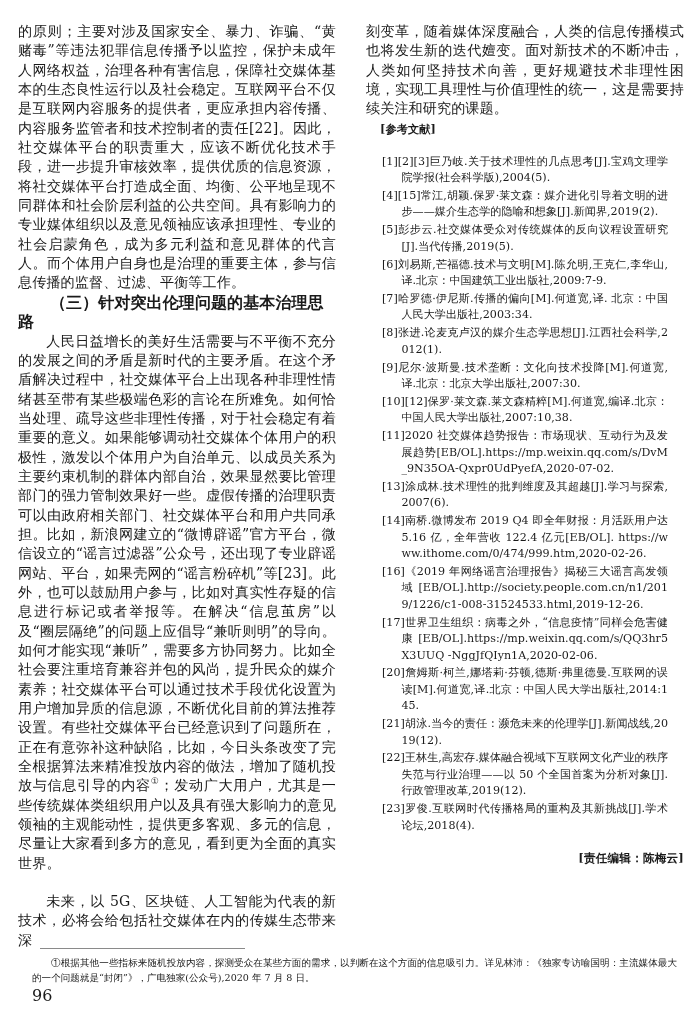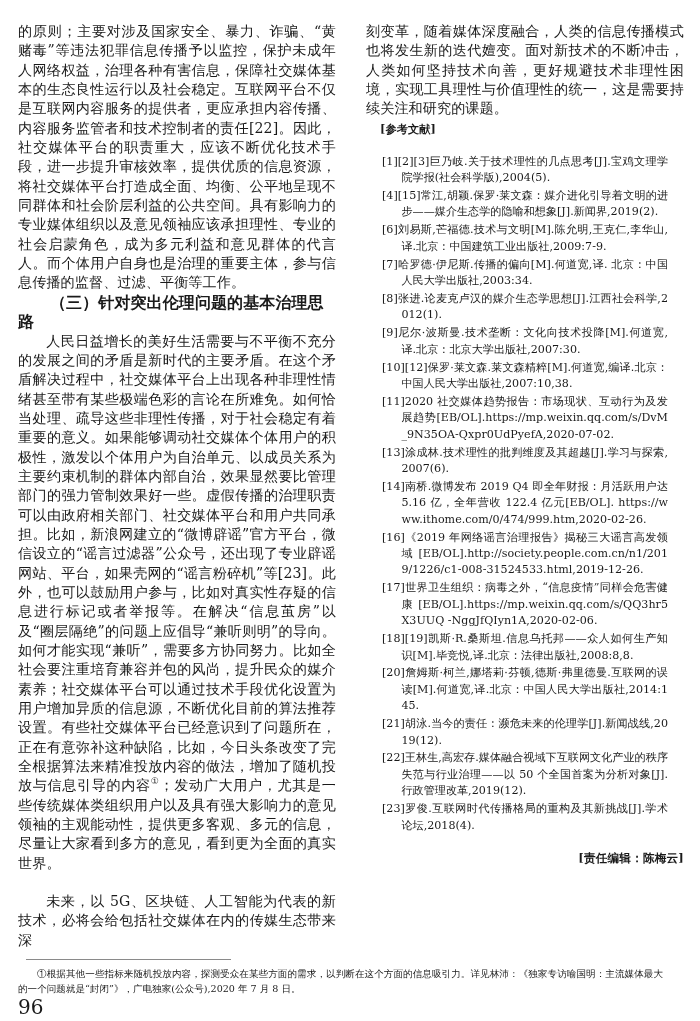--- a/index.html
+++ b/index.html
@@ -92,44 +92,44 @@
     text-align: right;
     font-size: 11.6px;
     font-weight: bold;
     line-height: 17px;
     margin-top: 11px;
     letter-spacing: 0.2px;
   }
   
   .footnote-area {
     position: absolute;
-    left: 4px;
+    left: 18px;
     bottom: 0;
     width: 664px;
   }
   .footnote-rule {
     width: 205px;
     height: 0;
     border-top: 0.9px solid #8a8a8a;
     margin: 0 0 6px 22px;
   }
   .footnote-text {
     font-size: 9.55px;
     line-height: 15.2px;
     text-align: justify;
     text-justify: inter-ideograph;
     text-indent: 2em;
     margin: 0 0 0 14px;
     width: 645px;
     letter-spacing: 0.02px;
   }
   .page-number {
-    font-size: 20px;
+    font-size: 16px;
     line-height: 18px;
-    margin: 2px 0 5px 14px;
+    margin: 2px 0 16px 14px;
     font-family: "DejaVu Serif", "Liberation Serif", serif;
   }
 </style>
 </head>
 <body>
 
 <div class="page">
 
   <div class="columns">
 
@@ -149,31 +149,31 @@
 
     <div class="col">
 
       <p class="para">刻变革，随着媒体深度融合，人类的信息传播模式也将发生新的迭代嬗变。面对新技术的不断冲击，人类如何坚持技术向善，更好规避技术非理性困境，实现工具理性与价值理性的统一，这是需要持续关注和研究的课题。</p>
 
       <div class="ref-heading">[参考文献]</div>
 
       <ul class="ref-list">
         <li class="ref-item">[1][2][3]巨乃岐.关于技术理性的几点思考[J].宝鸡文理学院学报(社会科学版),2004(5).</li>
         <li class="ref-item">[4][15]常江,胡颖.保罗·莱文森：媒介进化引导着文明的进步——媒介生态学的隐喻和想象[J].新闻界,2019(2).</li>
+        <li class="ref-item">[5]彭步云.社交媒体受众对传统媒体的反向议程设置研究[J].当代传播,2019(5).</li>
         <li class="ref-item">[6]刘易斯,芒福德.技术与文明[M].陈允明,王克仁,李华山,译.北京：中国建筑工业出版社,2009:7-9.</li>
         <li class="ref-item">[7]哈罗德·伊尼斯.传播的偏向[M].何道宽,译. 北京：中国人民大学出版社,2003:34.</li>
         <li class="ref-item">[8]张进.论麦克卢汉的媒介生态学思想[J].江西社会科学,2012(1).</li>
         <li class="ref-item">[9]尼尔·波斯曼.技术垄断：文化向技术投降[M].何道宽,译.北京：北京大学出版社,2007:30.</li>
         <li class="ref-item">[10][12]保罗·莱文森.莱文森精粹[M].何道宽,编译.北京：中国人民大学出版社,2007:10,38.</li>
         <li class="ref-item">[11]2020 社交媒体趋势报告：市场现状、互动行为及发展趋势[EB/OL].https://mp.weixin.qq.com/s/DvM_9N35OA-Qxpr0UdPyefA,2020-07-02.</li>
         <li class="ref-item">[13]涂成林.技术理性的批判维度及其超越[J].学习与探索,2007(6).</li>
         <li class="ref-item">[14]南桥.微博发布 2019 Q4 即全年财报：月活跃用户达 5.16 亿，全年营收 122.4 亿元[EB/OL]. https://www.ithome.com/0/474/999.htm,2020-02-26.</li>
         <li class="ref-item">[16]《2019 年网络谣言治理报告》揭秘三大谣言高发领域[EB/OL].http://society.people.com.cn/n1/2019/1226/c1-008-31524533.html,2019-12-26.</li>
         <li class="ref-item">[17]世界卫生组织：病毒之外，“信息疫情”同样会危害健康[EB/OL].https://mp.weixin.qq.com/s/QQ3hr5X3UUQ -NggJfQIyn1A,2020-02-06.</li>
-        <li class="ref-item">[18][19]凯斯·R.桑斯坦.信息乌托邦——众人如何生产知识[M].毕竞悦,译.北京：法律出版社,2008:8,8.</li>
         <li class="ref-item">[20]詹姆斯·柯兰,娜塔莉·芬顿,德斯·弗里德曼.互联网的误读[M].何道宽,译.北京：中国人民大学出版社,2014:145.</li>
         <li class="ref-item">[21]胡泳.当今的责任：濒危未来的伦理学[J].新闻战线,2019(12).</li>
         <li class="ref-item">[22]王林生,高宏存.媒体融合视域下互联网文化产业的秩序失范与行业治理——以 50 个全国首案为分析对象[J].行政管理改革,2019(12).</li>
         <li class="ref-item">[23]罗俊.互联网时代传播格局的重构及其新挑战[J].学术论坛,2018(4).</li>
       </ul>
 
       <div class="editor-line">[责任编辑：陈梅云]</div>
 
     </div>
   </div>

